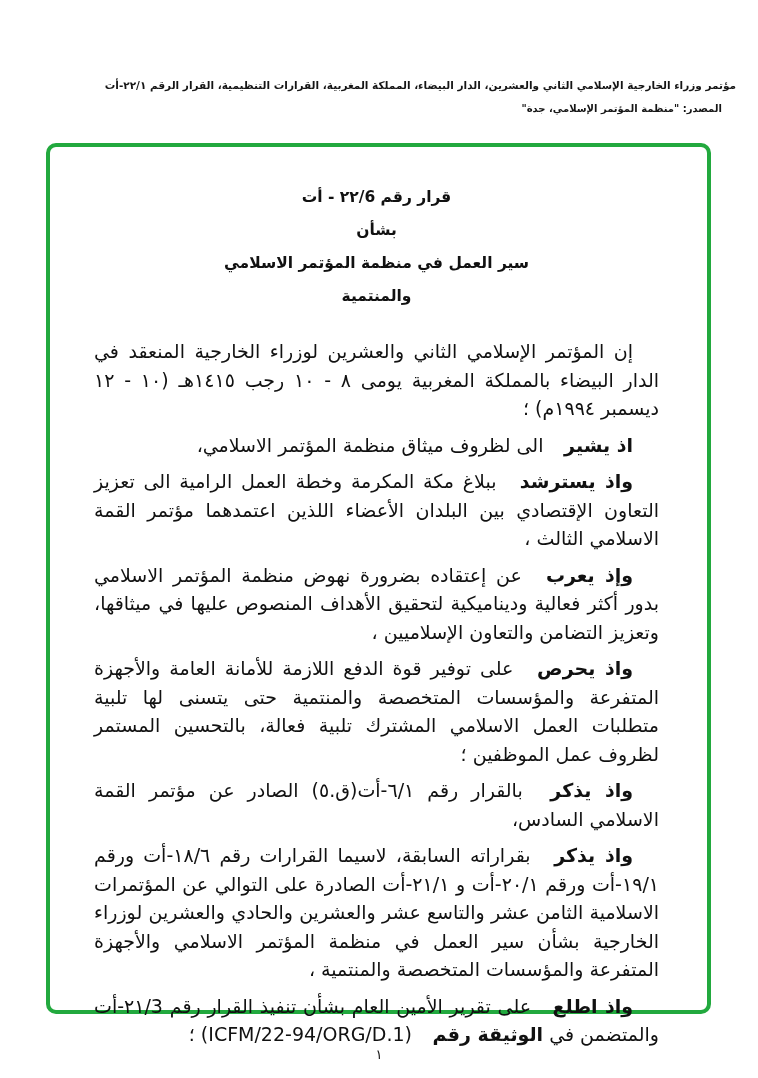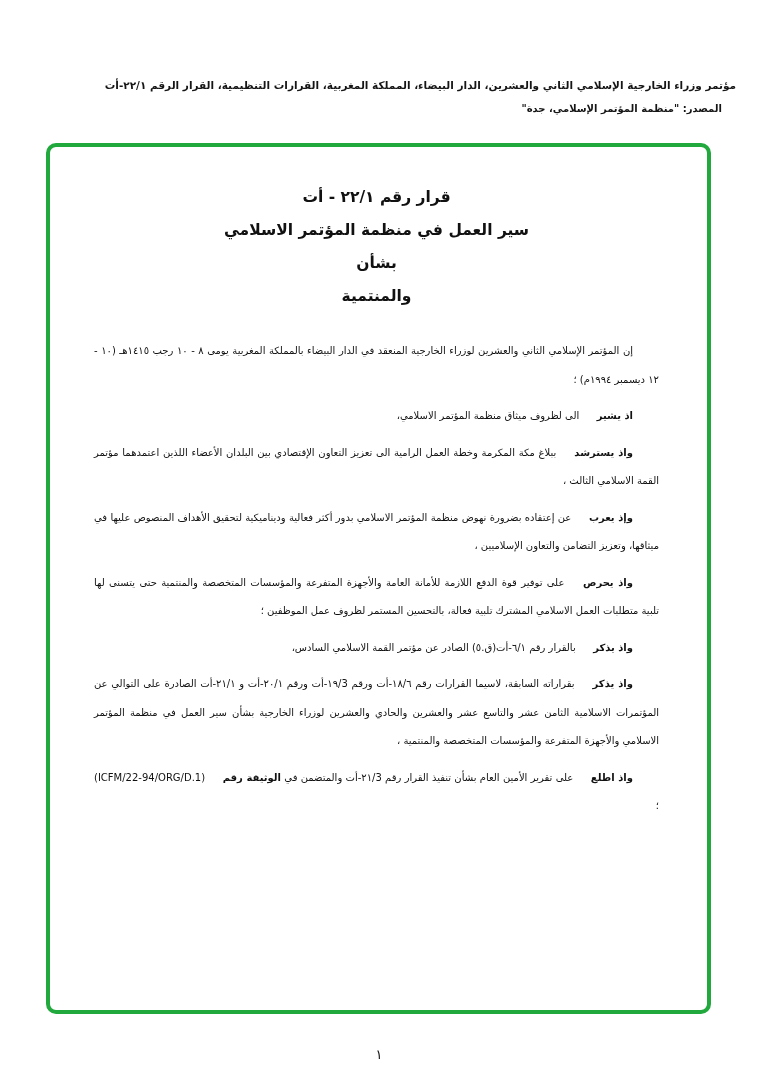--- a/index.html
+++ b/index.html
@@ -45,21 +45,21 @@
   .title-block {
     text-align: center;
     font-weight: 700;
     font-size: 15.5px;
     line-height: 33px;
     color: #111111;
   }
 
   .body-text {
     margin-top: 24px;
-    font-size: 10px;
+    font-size: 19px;
     line-height: 28.5px;
     text-align: justify;
     color: #111111;
   }
   .para {
     margin: 0 0 8px 0;
     text-indent: 26px;
   }
   .para .seg-bold { font-weight: 700; padding-left: 14px; }
 
@@ -76,30 +76,30 @@
 </head>
 <body>
 
 <div class="page-header">
   <div>مؤتمر وزراء الخارجية الإسلامي الثاني والعشرين، الدار البيضاء، المملكة المغربية، القرارات التنظيمية، القرار الرقم ٢٢/١-أت</div>
   <div class="source-line">المصدر:  "منظمة المؤتمر الإسلامي، جدة"</div>
 </div>
 
 <div class="doc-frame" id="doc-frame" style="border-color: rgb(34, 169, 62);">
   <div class="title-block" id="title-block">
-      <div>قرار رقم ٢٢/١ - أت</div>
+      <div>قرار رقم ٢٢/6 - أت</div>
+      <div>بشأن</div>
       <div>سير العمل في منظمة المؤتمر الاسلامي</div>
-      <div>بشأن</div>
       <div>والمنتمية</div>
     </div>
   <div class="body-text" id="body-text">
       <p class="para"><span class="seg">إن المؤتمر الإسلامي الثاني والعشرين لوزراء الخارجية المنعقد في الدار البيضاء بالمملكة المغربية يومى ٨ - ١٠ رجب ١٤١٥هـ (١٠ - ١٢ ديسمبر ١٩٩٤م) ؛</span></p>
       <p class="para"><span class="seg-bold">اذ يشير </span><span class="seg">الى لظروف ميثاق منظمة المؤتمر الاسلامي،</span></p>
       <p class="para"><span class="seg-bold">واذ يسترشد </span><span class="seg">ببلاغ مكة المكرمة وخطة العمل الرامية الى تعزيز  التعاون الإقتصادي بين البلدان الأعضاء اللذين اعتمدهما مؤتمر القمة الاسلامي الثالث ،</span></p>
       <p class="para"><span class="seg-bold">وإذ يعرب </span><span class="seg">عن إعتقاده بضرورة نهوض منظمة المؤتمر الاسلامي بدور أكثر فعالية وديناميكية لتحقيق الأهداف المنصوص عليها في ميثاقها، وتعزيز التضامن والتعاون الإسلاميين ،</span></p>
       <p class="para"><span class="seg-bold">واذ يحرص </span><span class="seg">على توفير قوة الدفع اللازمة للأمانة العامة والأجهزة المتفرعة والمؤسسات المتخصصة والمنتمية حتى يتسنى لها تلبية متطلبات العمل الاسلامي المشترك تلبية فعالة، بالتحسين المستمر لظروف عمل الموظفين ؛</span></p>
       <p class="para"><span class="seg-bold">واذ يذكر </span><span class="seg">بالقرار رقم ٦/١-أت(ق.٥) الصادر عن مؤتمر القمة الاسلامي السادس،</span></p>
-      <p class="para"><span class="seg-bold">واذ يذكر </span><span class="seg">بقراراته السابقة، لاسيما القرارات رقم ١٨/٦-أت ورقم ١٩/3-أت ورقم ٢٠/١-أت و ٢١/١-أت الصادرة على التوالي عن المؤتمرات الاسلامية الثامن عشر والتاسع عشر والعشرين والحادي والعشرين لوزراء الخارجية بشأن سير العمل في منظمة المؤتمر الاسلامي والأجهزة المتفرعة والمؤسسات المتخصصة والمنتمية ،</span></p>
+      <p class="para"><span class="seg-bold">واذ يذكر </span><span class="seg">بقراراته السابقة، لاسيما القرارات رقم ١٨/٦-أت ورقم ١٩/١-أت ورقم ٢٠/١-أت و ٢١/١-أت الصادرة على التوالي عن المؤتمرات الاسلامية الثامن عشر والتاسع عشر والعشرين والحادي والعشرين لوزراء الخارجية بشأن سير العمل في منظمة المؤتمر الاسلامي والأجهزة المتفرعة والمؤسسات المتخصصة والمنتمية ،</span></p>
       <p class="para"><span class="seg-bold">واذ اطلع </span><span class="seg">على تقرير الأمين العام بشأن تنفيذ القرار رقم ٢١/3-أت والمتضمن في </span><span class="seg-bold">الوثيقة رقم </span><span class="seg">(‎ICFM/22-94/ORG/D.1‎) ؛</span></p>
     </div>
 </div>
 
 <div class="page-number">١</div>
 
 </body></html>

